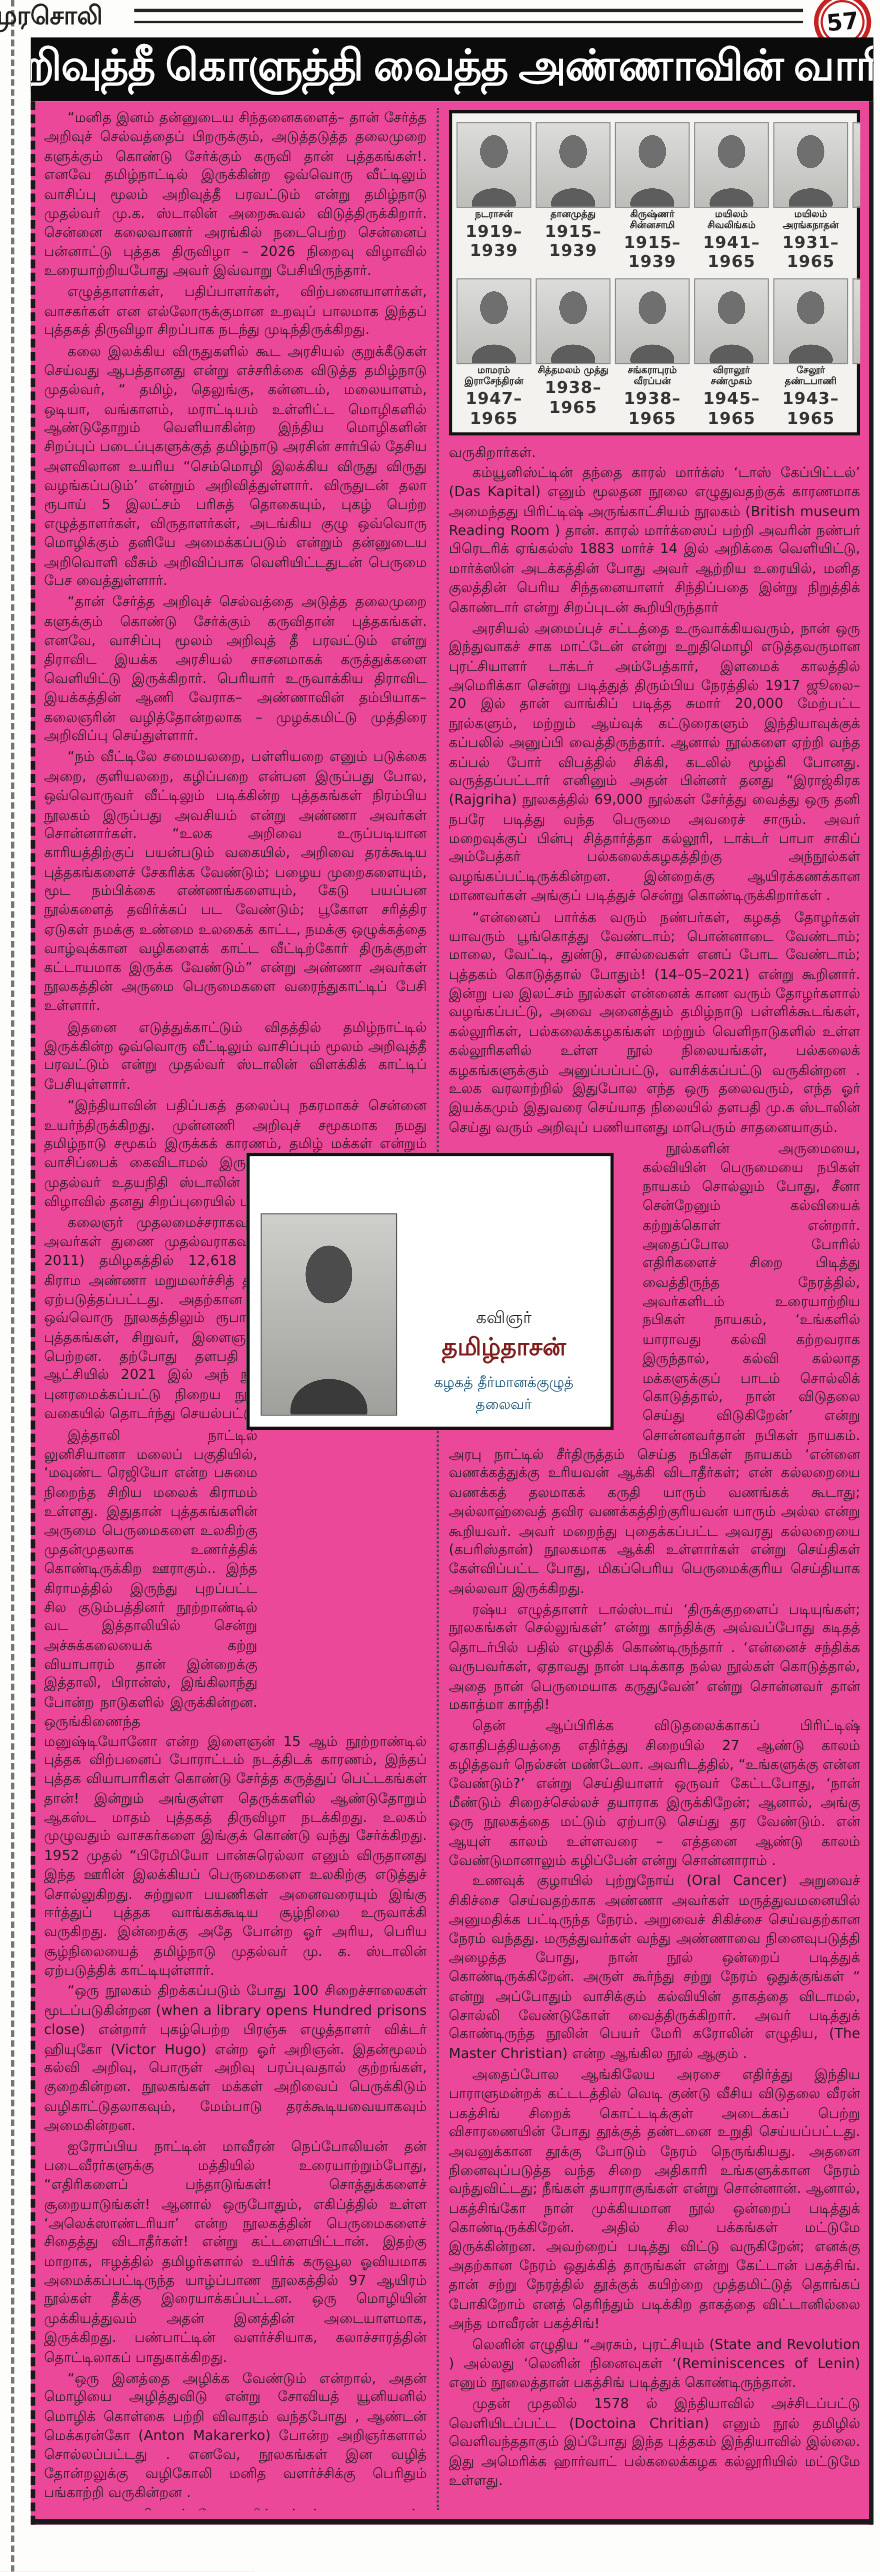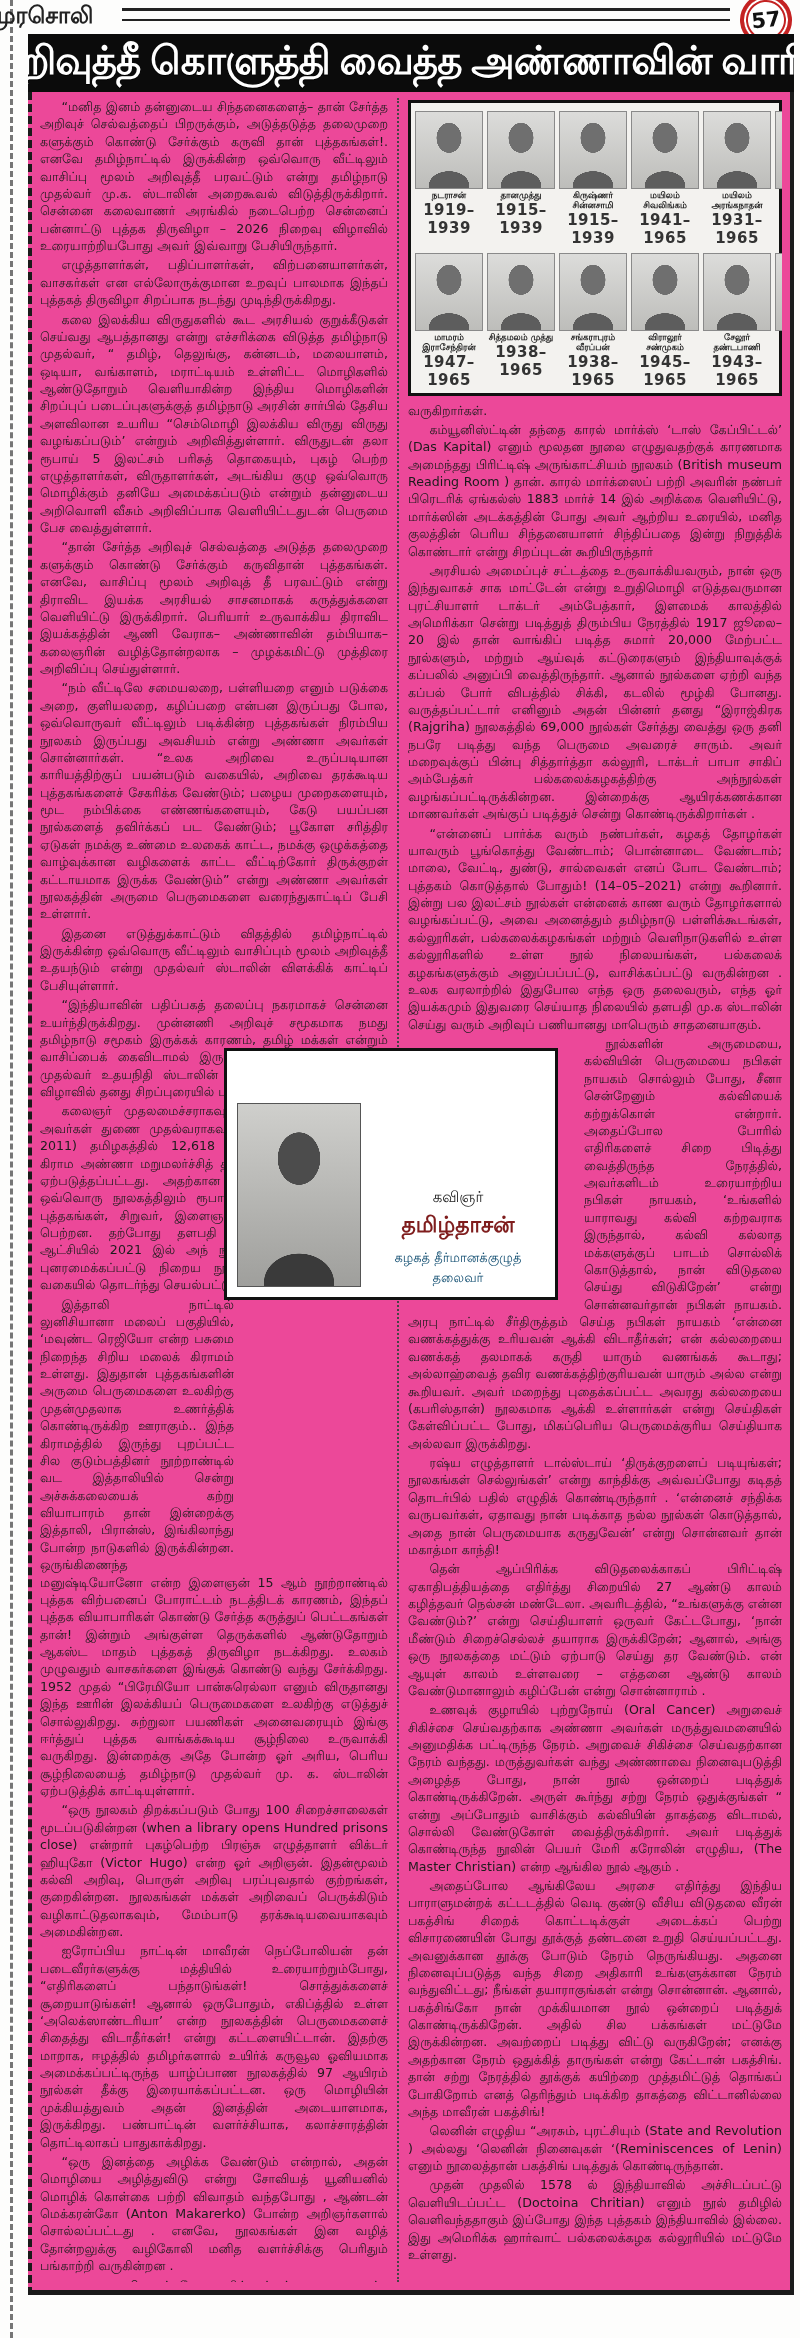--- a/index.html
+++ b/index.html
@@ -87,21 +87,21 @@
 
   <div class="frame">
     <div class="cols">
 
       <div class="col-left body-text">
           <p>“மனித இனம் தன்னுடைய சிந்தனைகளைத்– தான் சேர்த்த அறிவுச் செல்வத்தைப் பிறருக்கும், அடுத்தடுத்த தலைமுறை களுக்கும் கொண்டு சேர்க்கும் கருவி தான் புத்தகங்கள்!. எனவே தமிழ்நாட்டில் இருக்கின்ற ஒவ்வொரு வீட்டிலும் வாசிப்பு மூலம் அறிவுத்தீ பரவட்டும் என்று தமிழ்நாடு முதல்வர் மு.க. ஸ்டாலின் அறைகூவல் விடுத்திருக்கிறார். சென்னை கலைவாணர் அரங்கில் நடைபெற்ற சென்னைப் பன்னாட்டு புத்தக திருவிழா – 2026 நிறைவு விழாவில் உரையாற்றியபோது அவர் இவ்வாறு பேசியிருந்தார்.</p>
           <p>எழுத்தாளர்கள், பதிப்பாளர்கள், விற்பனையாளர்கள், வாசகர்கள் என எல்லோருக்குமான உறவுப் பாலமாக இந்தப் புத்தகத் திருவிழா சிறப்பாக நடந்து முடிந்திருக்கிறது.</p>
           <p>கலை இலக்கிய விருதுகளில் கூட அரசியல் குறுக்கீடுகள் செய்வது ஆபத்தானது என்று எச்சரிக்கை விடுத்த தமிழ்நாடு முதல்வர், “ தமிழ், தெலுங்கு, கன்னடம், மலையாளம், ஒடியா, வங்காளம், மராட்டியம் உள்ளிட்ட மொழிகளில் ஆண்டுதோறும் வெளியாகின்ற இந்திய மொழிகளின் சிறப்புப் படைப்புகளுக்குத் தமிழ்நாடு அரசின் சார்பில் தேசிய அளவிலான உயரிய “செம்மொழி இலக்கிய விருது விருது வழங்கப்படும்’ என்றும் அறிவித்துள்ளார். விருதுடன் தலா ரூபாய் 5 இலட்சம் பரிசுத் தொகையும், புகழ் பெற்ற எழுத்தாளர்கள், விருதாளர்கள், அடங்கிய குழு ஒவ்வொரு மொழிக்கும் தனியே அமைக்கப்படும் என்றும் தன்னுடைய அறிவொளி வீசும் அறிவிப்பாக வெளியிட்டதுடன் பெருமை பேச வைத்துள்ளார்.</p>
           <p>“தான் சேர்த்த அறிவுச் செல்வத்தை அடுத்த தலைமுறை களுக்கும் கொண்டு சேர்க்கும் கருவிதான் புத்தகங்கள். எனவே, வாசிப்பு மூலம் அறிவுத் தீ பரவட்டும் என்று திராவிட இயக்க அரசியல் சாசனமாகக் கருத்துக்களை வெளியிட்டு இருக்கிறார். பெரியார் உருவாக்கிய திராவிட இயக்கத்தின் ஆணி வேராக– அண்ணாவின் தம்பியாக– கலைஞரின் வழித்தோன்றலாக – முழக்கமிட்டு முத்திரை அறிவிப்பு செய்துள்ளார்.</p>
           <p>“நம் வீட்டிலே சமையலறை, பள்ளியறை எனும் படுக்கை அறை, குளியலறை, கழிப்பறை என்பன இருப்பது போல, ஒவ்வொருவர் வீட்டிலும் படிக்கின்ற புத்தகங்கள் நிரம்பிய நூலகம் இருப்பது அவசியம் என்று அண்ணா அவர்கள் சொன்னார்கள். “உலக அறிவை உருப்படியான காரியத்திற்குப் பயன்படும் வகையில், அறிவை தரக்கூடிய புத்தகங்களைச் சேகரிக்க வேண்டும்; பழைய முறைகளையும், மூட நம்பிக்கை எண்ணங்களையும், கேடு பயப்பன நூல்களைத் தவிர்க்கப் பட வேண்டும்; பூகோள சரித்திர ஏடுகள் நமக்கு உண்மை உலகைக் காட்ட, நமக்கு ஒழுக்கத்தை வாழ்வுக்கான வழிகளைக் காட்ட வீட்டிற்கோர் திருக்குறள் கட்டாயமாக இருக்க வேண்டும்” என்று அண்ணா அவர்கள் நூலகத்தின் அருமை பெருமைகளை வரைந்துகாட்டிப் பேசி உள்ளார்.</p>
-          <p>இதனை எடுத்துக்காட்டும் விதத்தில் தமிழ்நாட்டில் இருக்கின்ற ஒவ்வொரு வீட்டிலும் வாசிப்பும் மூலம் அறிவுத்தீ உதயந்டும் என்று முதல்வர் ஸ்டாலின் விளக்கிக் காட்டிப் பேசியுள்ளார்.</p>
+          <p>இதனை எடுத்துக்காட்டும் விதத்தில் தமிழ்நாட்டில் இருக்கின்ற ஒவ்வொரு வீட்டிலும் வாசிப்பும் மூலம் அறிவுத்தீ பரவட்டும் என்று முதல்வர் ஸ்டாலின் விளக்கிக் காட்டிப் பேசியுள்ளார்.</p>
           <p>“இந்தியாவின் பதிப்பகத் தலைப்பு நகரமாகச் சென்னை உயர்ந்திருக்கிறது. முன்னணி அறிவுச் சமூகமாக நமது தமிழ்நாடு சமூகம் இருக்கக் காரணம், தமிழ் மக்கள் என்றும் வாசிப்பைக் கைவிடாமல் இருப்பது தான்! என்று துணை முதல்வர் உதயநிதி ஸ்டாலின் சென்னைப் புத்தகக் காட்சி விழாவில் தனது சிறப்புரையில் பதிவு செய்திருக்கிறார்.</p>
           <p>கலைஞர் முதலமைச்சராகவும், தளபதி மு.க.ஸ்டாலின் அவர்கள் துணை முதல்வராகவும் இருந்த போது, (2006–2011) தமிழகத்தில் 12,618 ஊராட்சிகளில் அனைத்துக் கிராம அண்ணா மறுமலர்ச்சித் திட்டம் பேராலே நூலகங்கள் ஏற்படுத்தப்பட்டது. அதற்கான புதிய கட்டடங்கள் கட்டி ஒவ்வொரு நூலகத்திலும் ரூபாய் 50 ஆயிரம் மதிப்புள்ள புத்தகங்கள், சிறுவர், இளைஞர்களுக்கான நூல்கள் இடம் பெற்றன. தற்போது தளபதி தலைமையிலான தி.மு.க. ஆட்சியில் 2021 இல் அந் நூலகக் கட்டிடங்கள் யாவும் புனரமைக்கப்பட்டு நிறைய நூல்கள் இடம் பெறத் தக்க வகையில் தொடர்ந்து செயல்பட்டு வருகின்றன.</p>
           <div class="spacer-left"></div>
           <p>இத்தாலி நாட்டில் லுனிசியானா மலைப் பகுதியில், ‘மவுண்ட ரெஜியோ என்ற பசுமை நிறைந்த சிறிய மலைக் கிராமம் உள்ளது. இதுதான் புத்தகங்களின் அருமை பெருமைகளை உலகிற்கு முதன்முதலாக உணர்த்திக் கொண்டிருக்கிற ஊராகும்.. இந்த கிராமத்தில் இருந்து புறப்பட்ட சில குடும்பத்தினர் நூற்றாண்டில் வட இத்தாலியில் சென்று அச்சுக்கலையைக் கற்று வியாபாரம் தான் இன்றைக்கு இத்தாலி, பிரான்ஸ், இங்கிலாந்து போன்ற நாடுகளில் இருக்கின்றன. ஒருங்கிணைந்த மனுஷ்டியோனோ என்ற இளைஞன் 15 ஆம் நூற்றாண்டில் புத்தக விற்பனைப் போராட்டம் நடத்திடக் காரணம், இந்தப் புத்தக வியாபாரிகள் கொண்டு சேர்த்த கருத்துப் பெட்டகங்கள் தான்! இன்றும் அங்குள்ள தெருக்களில் ஆண்டுதோறும் ஆகஸ்ட மாதம் புத்தகத் திருவிழா நடக்கிறது. உலகம் முழுவதும் வாசகர்களை இங்குக் கொண்டு வந்து சேர்க்கிறது. 1952 முதல் “பிரேமியோ பான்சுரெல்லா எனும் விருதானது இந்த ஊரின் இலக்கியப் பெருமைகளை உலகிற்கு எடுத்துச் சொல்லுகிறது. சுற்றுலா பயணிகள் அனைவரையும் இங்கு ஈர்த்துப் புத்தக வாங்கக்கூடிய சூழ்நிலை உருவாக்கி வருகிறது. இன்றைக்கு அதே போன்ற ஓர் அரிய, பெரிய சூழ்நிலையைத் தமிழ்நாடு முதல்வர் மு. க. ஸ்டாலின் ஏற்படுத்திக் காட்டியுள்ளார்.</p>
           <p>“ஒரு நூலகம் திறக்கப்படும் போது 100 சிறைச்சாலைகள் மூடப்படுகின்றன (when a library opens Hundred prisons close) என்றார் புகழ்பெற்ற பிரஞ்சு எழுத்தாளர் விக்டர் ஹியுகோ (Victor Hugo) என்ற ஓர் அறிஞன். இதன்மூலம் கல்வி அறிவு, பொருள் அறிவு பரப்புவதால் குற்றங்கள், குறைகின்றன. நூலகங்கள் மக்கள் அறிவைப் பெருக்கிடும் வழிகாட்டுதலாகவும், மேம்பாடு தரக்கூடியவையாகவும் அமைகின்றன.</p>
           <p>ஐரோப்பிய நாட்டின் மாவீரன் நெப்போலியன் தன் படைவீரர்களுக்கு மத்தியில் உரையாற்றும்போது, “எதிரிகளைப் பந்தாடுங்கள்! சொத்துக்களைச் சூறையாடுங்கள்! ஆனால் ஒருபோதும், எகிப்த்தில் உள்ள ‘அலெக்ஸாண்டரியா’ என்ற நூலகத்தின் பெருமைகளைச் சிதைத்து விடாதீர்கள்! என்று கட்டளையிட்டான். இதற்கு மாறாக, ஈழத்தில் தமிழர்களால் உயிர்க் கருவூல ஓவியமாக அமைக்கப்பட்டிருந்த யாழ்ப்பாண நூலகத்தில் 97 ஆயிரம் நூல்கள் தீக்கு இரையாக்கப்பட்டன. ஒரு மொழியின் முக்கியத்துவம் அதன் இனத்தின் அடையாளமாக, இருக்கிறது. பண்பாட்டின் வளர்ச்சியாக, கலாச்சாரத்தின் தொட்டிலாகப் பாதுகாக்கிறது.</p>
           <p>“ஒரு இனத்தை அழிக்க வேண்டும் என்றால், அதன் மொழியை அழித்துவிடு என்று சோவியத் யூனியனில் மொழிக் கொள்கை பற்றி விவாதம் வந்தபோது , ஆண்டன் மெக்கரன்கோ (Anton Makarerko) போன்ற அறிஞர்களால் சொல்லப்பட்டது . எனவே, நூலகங்கள் இன வழித் தோன்றலுக்கு வழிகோலி மனித வளர்ச்சிக்கு பெரிதும் பங்காற்றி வருகின்றன .</p>
           <p>ஒருமுறை பிரதமர் நேரு தமிழ்நாட்டிற்கு வருகை தந்த போது நிகழ்ச்சிக்குச் செல்ல வேண்டிய இடைவெளி அதிக நேரம் இருந்ததால், அவசரமாகத் தனக்கு வேண்டிய ஒரு நூல் ஒன்றை கேட்டு, வந்திருந்த நண்பரிடம் அனுப்பி வைத்தார். சென்ற நண்பர் பல்வேறு கடைகள், நூல் நிலையங்கள் எங்குத் தேடிப் பார்த்தும் கிடைக்கவில்லை. கடைசியில் கன்னி மேரா நூலகம் சென்றடைந்தார். நூல் பற்றி விசாரித்த போது, நூலகர் “ஒரே ஒரு நூல்தான் இருந்தது. அந்த நூலையும் நேற்றுதான் ஒரு நபர் எடுத்துச் சென்று விட்டார் என்று கூறினார். வந்த நபரோ அதிர்ச்சி அடைந்தார். எடுத்துச் சென்ற நண்பர் யார்? முகவரி, விபரம் என்ன? என்று கேட்டபோது, “சி.என்.அண்ணாதுரை என்று பதில் சொன்னாராம் நூலகர். அதிர்ச்சி அடைந்த அந்த நபர் உடனே திரும்பி வந்து, அச்செய்தியை நேருவிடத்தில் கூறிய போது, “ அப்படியா? அந்த நூலை எடுத்துச் சென்றவன் மாபெரும் ஒரு அறிஞனாகத்தான் இருக்க வேண்டும்! என்று நேரு பெருமகனார் சொன்னாராம். அண்ணா எடுத்துச் சென்ற நூல் (Queens of Rome) The Queens of ancient Rome) என்பதாகும் .</p>
         </div>
 

